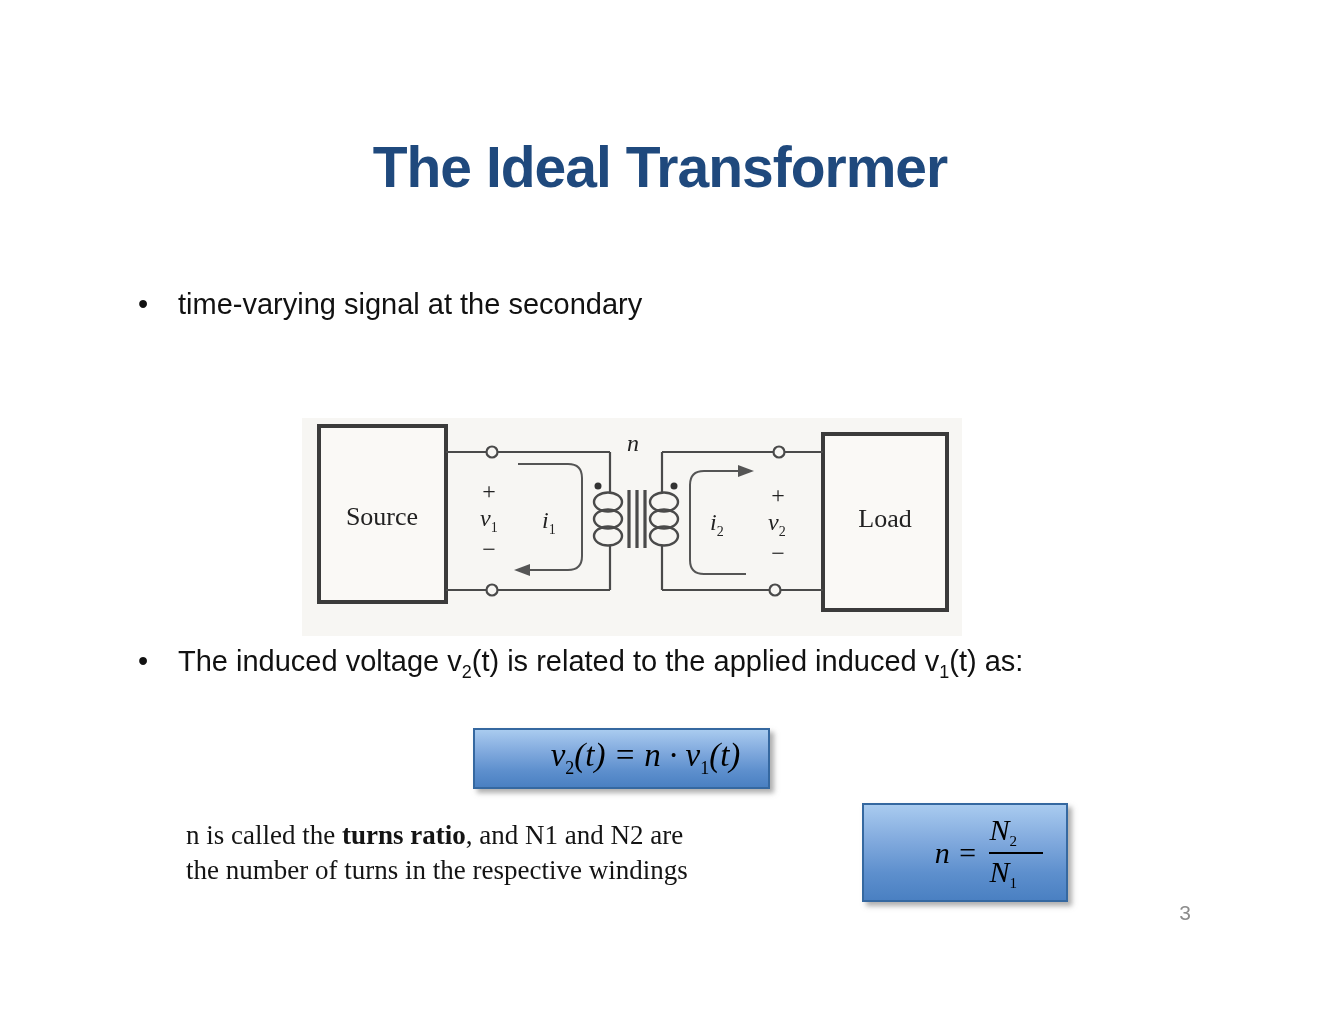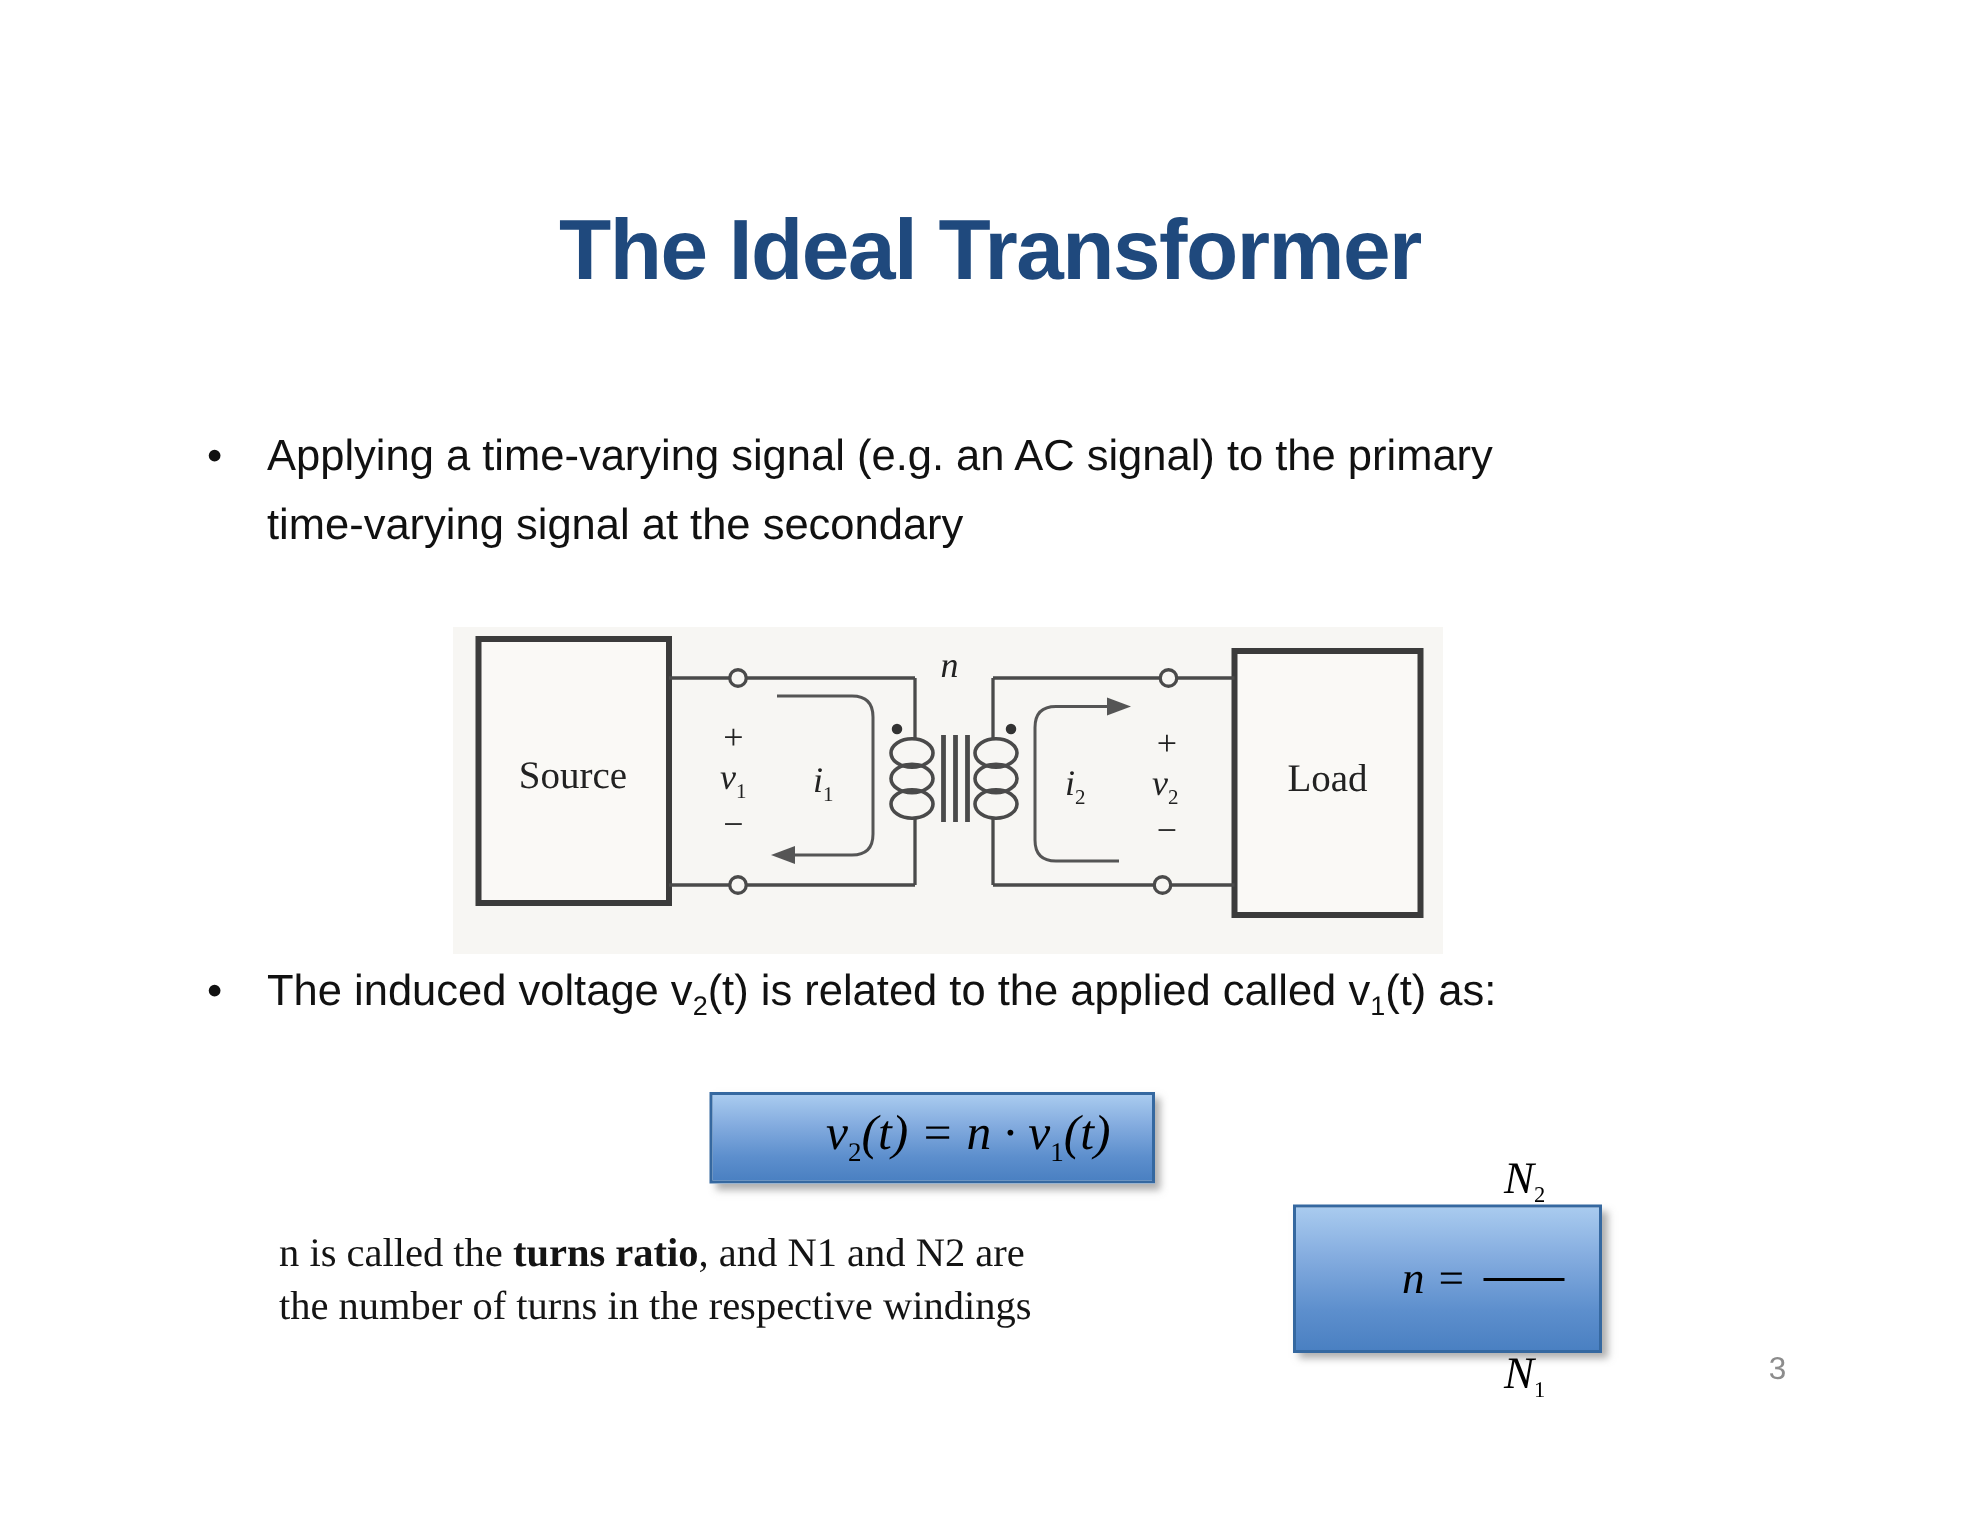--- a/index.html
+++ b/index.html
@@ -43,21 +43,21 @@
     background:linear-gradient(to bottom, #a9cbef 0%, #84acdf 35%, #5d8fcd 72%, #4a80c2 100%);
     border:2px solid #3568a0;
     box-shadow:4px 4px 5px rgba(110,110,110,0.55);
     display:flex; align-items:center; justify-content:center;
     font-family:"Liberation Serif", serif; color:#000;padding-left:48px;
   }
   #formula1 { left:473px; top:728px; width:245px; height:57px; font-size:33px; font-style:italic; }
   #formula1 .msub { font-size:18px; font-style:normal; vertical-align:-0.45em; }
   #formula2 { left:862px; top:803px; width:154px; height:95px; font-size:30px; font-style:italic; }
   .fracrow { display:flex; align-items:center; gap:12px; }
-  .frac { display:inline-flex; flex-direction:column; align-items:center; line-height:1.05;gap:44px; }
+  .frac { display:inline-flex; flex-direction:column; line-height:1.05; }
   .frac .bar { width:54px; border-top:2px solid #000; margin:2px 0; }
   .frac .msub { font-size:15px; font-style:normal; vertical-align:-0.4em; }
   
   #note {
     position:absolute; left:186px; top:818px; width:620px;
     font-family:"Liberation Serif", serif; 
     font-size:27px; line-height:35px; color:#141414;
   }
   #note b { font-weight:700; }
   
@@ -68,21 +68,20 @@
 </style>
 </head>
 <body>
 
 <div id="slide">
 
   <div class="title">The Ideal Transformer</div>
 
   <div id="bullet1" class="bullet">
     <span class="marker">•</span>
-    <span class="btext">Applying a time-varying signal (e.g. an AC signal) to the primary</span>
     <span class="btext">time-varying signal at the secondary</span>
   </div>
 
   <div id="circuit">
     <svg width="660" height="218" viewBox="0 0 660 218" xmlns="http://www.w3.org/2000/svg">
       <rect class="scanbg" x="0" y="0" width="660" height="218"></rect>
 
       <rect class="boxrect" x="17" y="8" width="127" height="176"></rect>
       <text class="lbl" x="80" y="107" text-anchor="middle">Source</text>
 
@@ -133,21 +132,21 @@
 
       <text class="mathlbl" x="408" y="112"><tspan>i</tspan><tspan class="ss" dy="6">2</tspan></text>
       <text class="signlbl" x="476" y="85" text-anchor="middle">+</text>
       <text class="mathlbl" x="466" y="112"><tspan>v</tspan><tspan class="ss" dy="6">2</tspan></text>
       <text class="signlbl" x="476" y="143" text-anchor="middle">−</text>
     </svg>
   </div>
 
   <div id="bullet2" class="bullet">
     <span class="marker">•</span>
-    <span class="btext"><span>The induced voltage v</span><span class="sub">2</span><span>(t) is related to the applied called v</span><span class="sub">1</span><span>(t) as:</span></span>
+    <span class="btext"><span>The induced voltage v</span><span class="sub">2</span><span>(t) is related to the applied induced v</span><span class="sub">1</span><span>(t) as:</span></span>
   </div>
 
   <div id="formula1" class="bluebox">
     <span><span>v</span><span class="msub">2</span><span>(t) = n · v</span><span class="msub">1</span><span>(t)</span></span>
   </div>
 
   <div id="note">
     <span>n is called the </span><b>turns ratio</b><span>, and N1 and N2 are</span><br>
     <span>the number of turns in the respective windings</span>
   </div>

